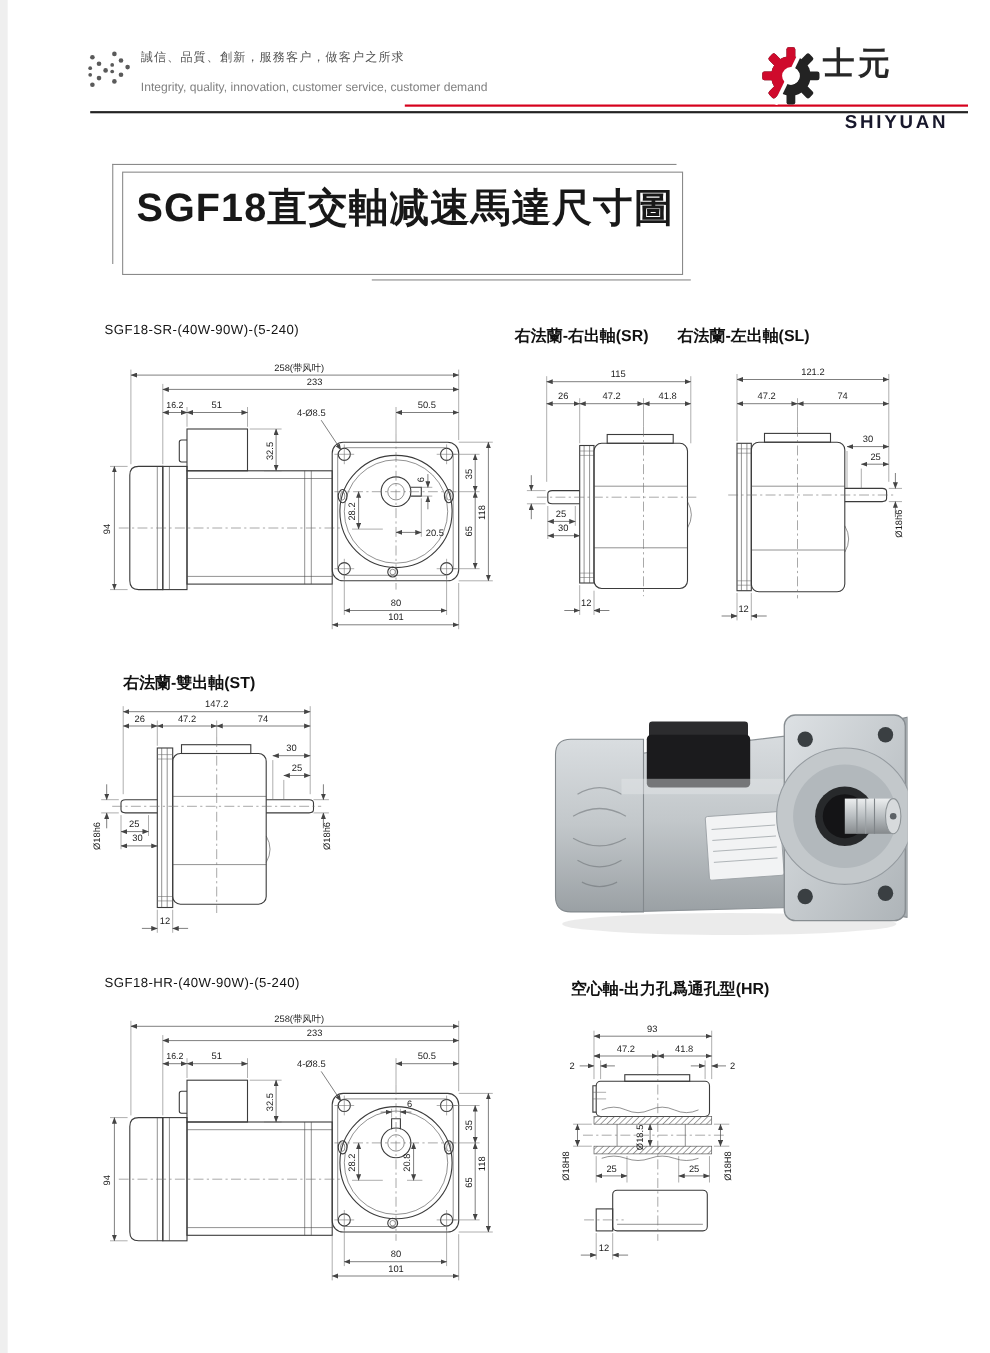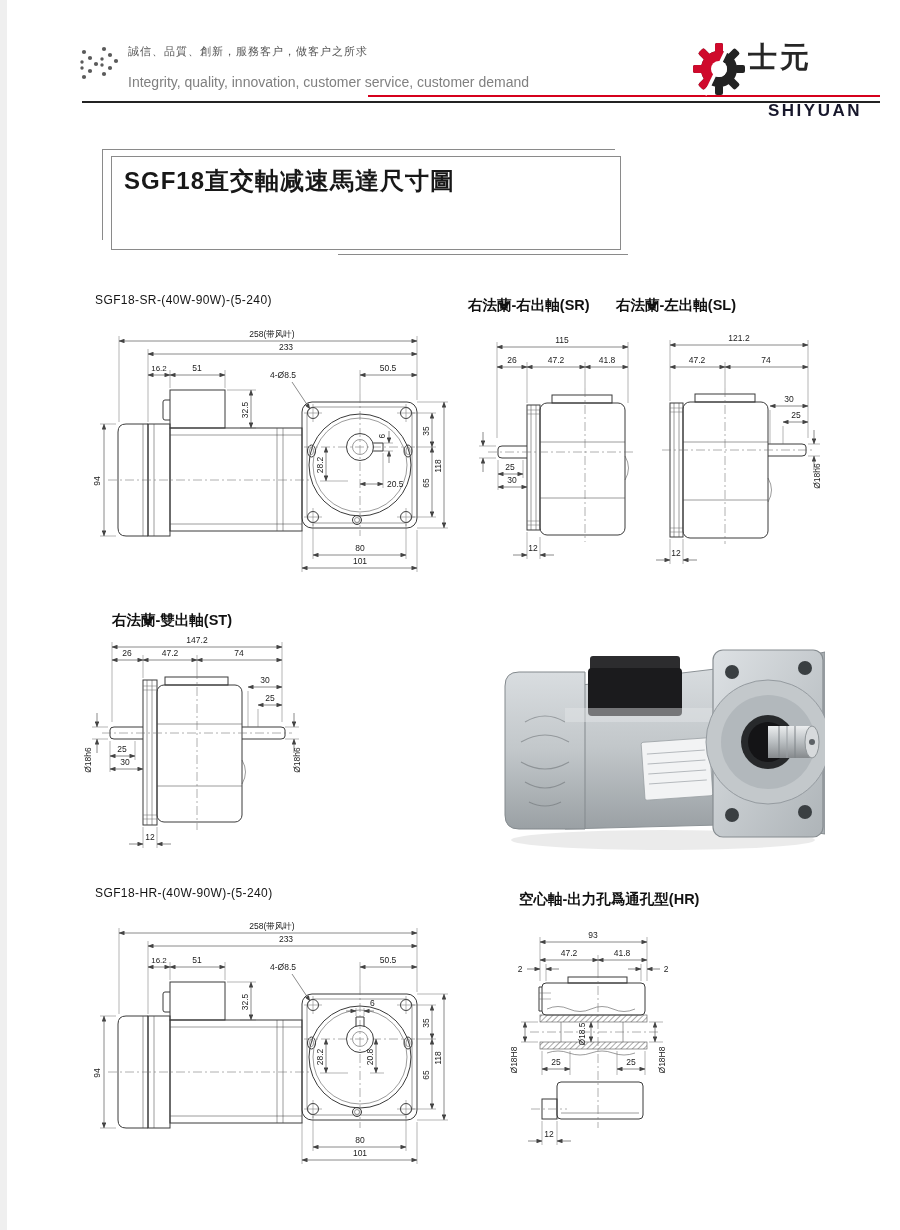--- a/index.html
+++ b/index.html
@@ -2,30 +2,30 @@
 <html><head>
 <meta charset="utf-8">
 <style>
   html,body{margin:0;padding:0;background:#fff;}
   body{font-family:"Liberation Sans",sans-serif;}
   #page{position:relative;width:900px;height:1230px;background:#fff;overflow:hidden;}
   .edge{position:absolute;left:0;top:0;width:7px;height:1230px;background:#efefef;}
   .abs{position:absolute;}
   
   .motto-zh{position:absolute;left:128px;top:44px;font-size:11px;color:#555;letter-spacing:1px;}
-  .motto-en{position:absolute;left:128px;top:74px;font-size:14px;color:#808080;}
+  .motto-en{position:absolute;left:128px;top:74px;font-size:11px;color:#808080;}
   .rule-black{position:absolute;left:82px;top:101px;width:798px;height:2.4px;background:#232323;}
   .rule-red{position:absolute;left:368px;top:95px;width:512px;height:2px;}
   .brand-zh{position:absolute;left:748px;top:38px;font-size:29px;font-weight:bold;color:#262626;letter-spacing:3px;}
   .brand-en{position:absolute;left:768px;top:79px;font-size:17px;font-weight:bold;color:#17172b;letter-spacing:2.5px;margin-top:22px;}
   
   .frame-outer{position:absolute;left:102px;top:149px;width:512px;height:90px;border-left:1.6px solid #8a8a8a;border-top:1.6px solid #8a8a8a;}
   .frame-inner{position:absolute;left:111px;top:156px;width:508px;height:92px;border:1.6px solid #8a8a8a;background:#fff;}
   .frame-line{position:absolute;left:338px;top:254px;width:290px;height:0;border-top:1.8px solid #8a8a8a;}
-  .page-title{position:absolute;left:124px;top:165px;font-size:24px;font-weight:bold;color:#181818;letter-spacing:1px;white-space:nowrap;}
+  .page-title{position:absolute;left:124px;top:165px;font-size:36px;font-weight:bold;color:#181818;letter-spacing:1px;white-space:nowrap;}
   .page-sub{position:absolute;left:126px;top:216px;font-size:15px;font-style:italic;font-weight:bold;color:#595959;white-space:nowrap;}
   
   .model-label{position:absolute;font-size:12px;color:#141414;letter-spacing:.4px;white-space:nowrap;}
   .cn-label{position:absolute;font-size:14.5px;font-weight:bold;color:#111;white-space:nowrap;text-align:right;}
   
   svg text{font-family:"Liberation Sans",sans-serif;font-size:8.5px;fill:#1c1c1c;}
   svg text.sm{font-size:8px;}
   .b{fill:none;stroke:#3b3b3b;stroke-width:1;}
   .t{fill:none;stroke:#4a4a4a;stroke-width:.55;}
   .d{fill:none;stroke:#4c4c4c;stroke-width:.65;}

